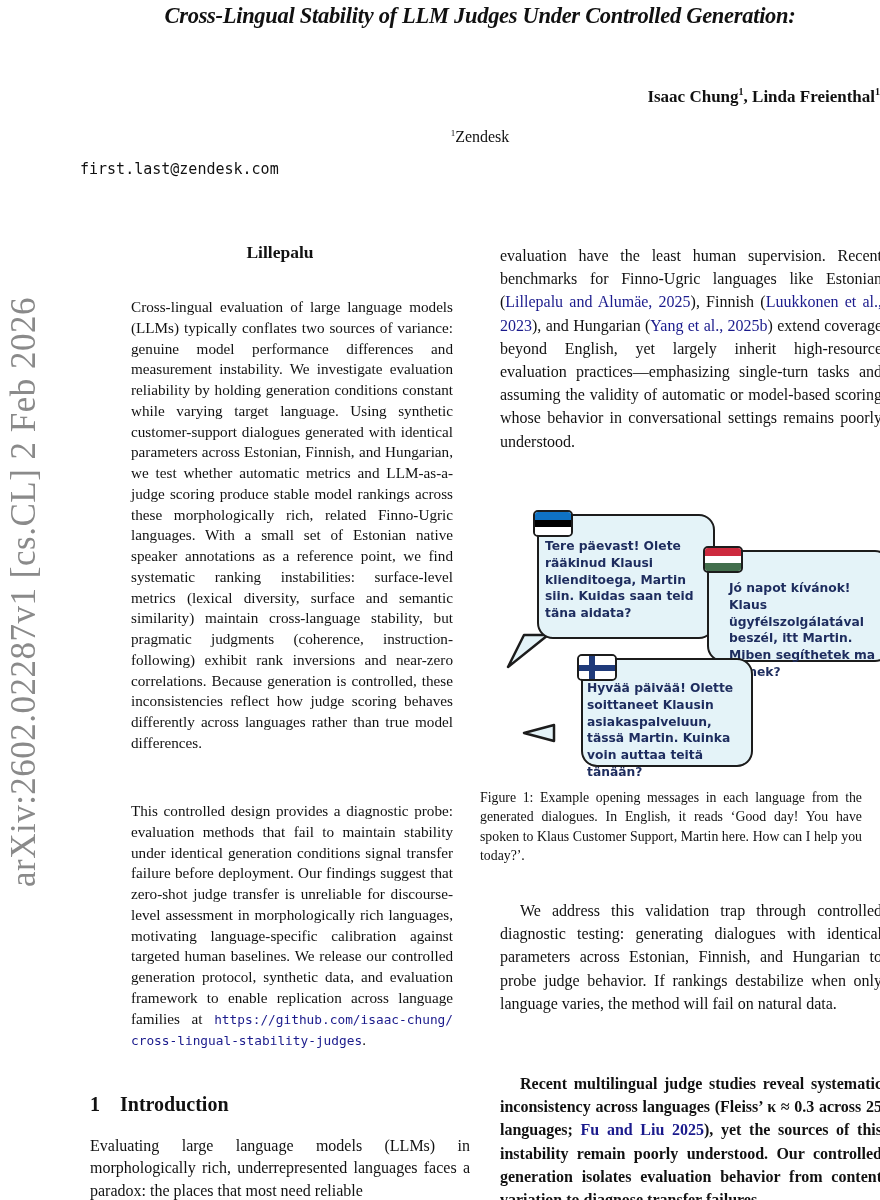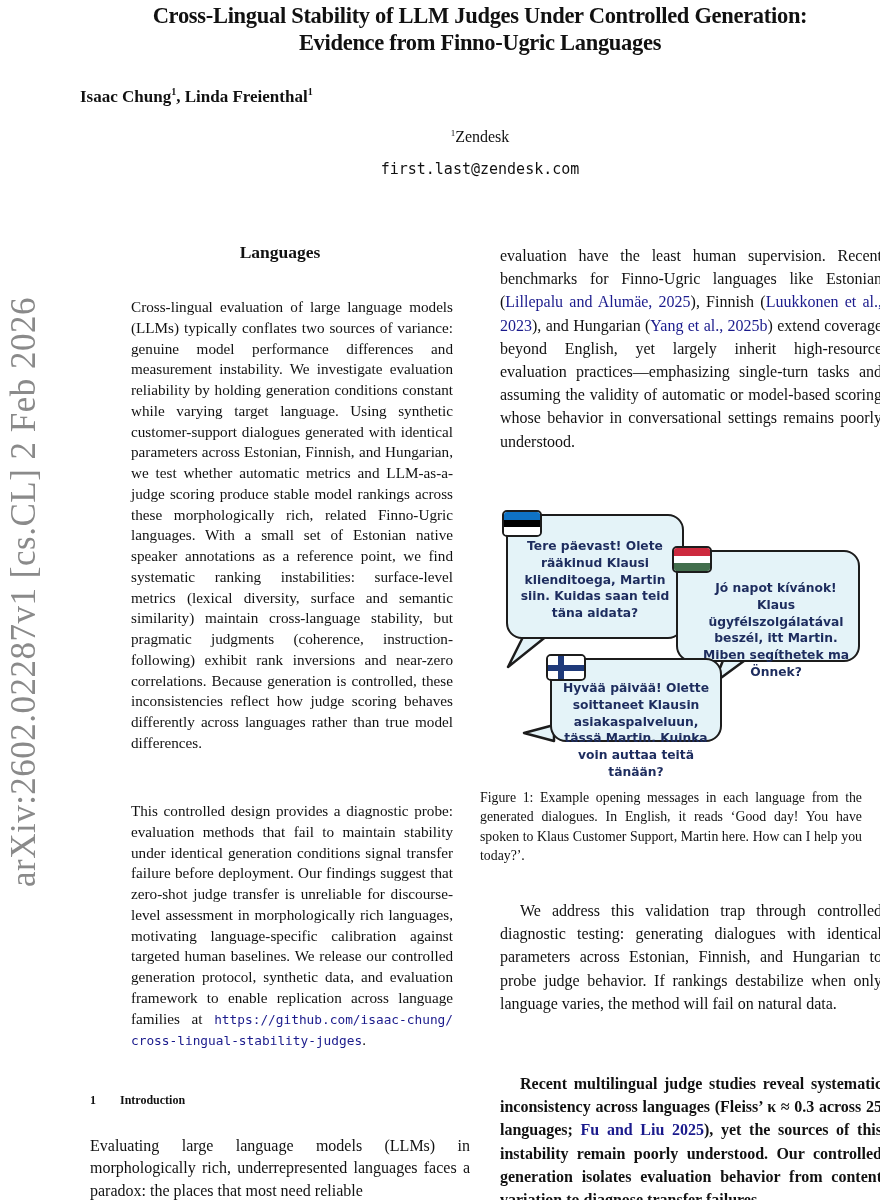--- a/index.html
+++ b/index.html
@@ -7,54 +7,54 @@
 
   .arxiv-stamp {
     position: absolute; left: 2px; top: 282px; width: 44px; height: 620px;
     display: flex; align-items: center; justify-content: center;
   }
   .arxiv-stamp span {
     transform: rotate(-90deg); white-space: nowrap; font-size: 35px; color: #8a8a8a;
     font-family: "Liberation Serif", serif; letter-spacing: 0.5px;
   }
 
-  .title-block { position: absolute; left: 80px; width: 800px; top: 2px; text-align: center; }
+  .title-block { position: absolute; left: 80px; width: 800px; top: 2px; text-align: center; font-style: italic; }
   .paper-title { font-weight: bold; font-size: 22.5px; line-height: 27px; margin: 0; letter-spacing: -0.3px; }
-  .authors { position: absolute; top: 86px; left: 80px; width: 800px; text-align: left; font-weight: bold; font-size: 17px; }
+  .authors { position: absolute; top: 86px; left: 80px; width: 800px; text-align: right; font-weight: bold; font-size: 17px; }
   .authors sup { font-size: 10px; }
   .affil { position: absolute; top: 128px; left: 80px; width: 800px; text-align: center; font-size: 16px; }
   .affil sup { font-size: 9px; }
-  .email { position: absolute; top: 160px; left: 80px; width: 800px; text-align: center; font-family: "DejaVu Sans Mono", "Liberation Mono", monospace; font-size: 15px; }
+  .email { position: absolute; top: 160px; left: 80px; width: 800px; font-family: "DejaVu Sans Mono", "Liberation Mono", monospace; font-size: 15px; }
 
   .abstract-heading { position: absolute; left: 90px; width: 380px; top: 242px; text-align: center; font-weight: bold; font-size: 17.5px; margin: 0; }
   .abstract-body { position: absolute; left: 119px; width: 322px; font-size: 15.2px; line-height: 20.75px; text-align: justify; hyphens: manual; margin: 12px; }
   .abstract-p1 { top: 285px; }
   .abstract-p2 { top: 789px; text-indent: 0; }
 
   .link-mono { font-family: "DejaVu Sans Mono", "Liberation Mono", monospace; font-size: 12.8px; color: #1a1a8c; }
   .cite { color: #1a1a8c; }
 
-  .section-heading { position: absolute; left: 90px; top: 1093px; font-weight: bold; font-size: 12px; margin: 0; }
+  .section-heading { position: absolute; left: 90px; top: 1093px; font-weight: bold; font-size: 20px; margin: 0; }
   .section-heading .num { display: inline-block; width: 30px; }
   .intro-p { position: absolute; left: 90px; width: 380px; top: 1135px; font-size: 16px; line-height: 22.4px; text-align: justify; margin: 0; }
 
   .right-p { position: absolute; left: 496px; width: 382px; font-size: 16px; line-height: 23.2px; text-align: justify; margin: 4px; }
   .right-p1 { top: 240px; }
   .right-p2 { top: 895px; text-indent: 20px; }
   .right-p3 { top: 1068px; text-indent: 20px; font-weight: bold; }
 
   .figure { position: absolute; left: 496px; top: 505px; width: 382px; height: 258px; background: #ffffff; }
   .bubble {
     position: absolute; background: #e4f3f8; border: 2.5px solid #1c1c1c; border-radius: 16px;
     font-family: "DejaVu Sans", "Liberation Sans", sans-serif; font-weight: bold; color: #1d2c5e;
-    font-size: 12.3px; line-height: 16.8px; text-align: center; box-sizing: border-box;
+    font-size: 12.3px; line-height: 16.8px; text-align: left; box-sizing: border-box; margin-left: 31px;
   }
   .bubble-et { left: 10px; top: 9px; width: 178px; height: 125px; padding: 22px 6px 0 6px; }
   .bubble-hu { left: 180px; top: 45px; width: 184px; height: 112px; padding: 28px 4px 0 20px; }
-  .bubble-fi { left: 54px; top: 153px; width: 172px; height: 84px; padding: 20px 4px 0 4px; }
+  .bubble-fi { left: 54px; top: 153px; width: 172px; height: 109px; padding: 20px 4px 0 4px; }
 
   .flag { position: absolute; width: 40px; height: 27px; border: 2px solid #1c1c1c; border-radius: 5px; overflow: hidden; box-sizing: border-box; }
   .flag-et { left: -6px; top: -6px; }
   .flag-hu { left: -6px; top: -6px; }
   .flag-fi { left: -6px; top: -6px; }
   .flag-stripe { height: 33.33%; width: 100%; }
   .fi-flag-bg { position: absolute; inset: 0; background: #ffffff; }
   .fi-v { position: absolute; left: 10px; top: 0; width: 6px; height: 100%; background: #1f3a7a; }
   .fi-h { position: absolute; left: 0; top: 9px; width: 100%; height: 6px; background: #1f3a7a; }
 
@@ -63,35 +63,34 @@
 </head>
 <body>
 
 <div class="arxiv-stamp">
   <span>arXiv:2602.02287v1  [cs.CL]  2 Feb 2026</span>
 </div>
 
 <div class="title-block">
   <h1 class="paper-title">
     <span>Cross-Lingual Stability of LLM Judges Under Controlled Generation:</span><br>
-    <span>Evidence from Finno-Ugric Languages</span>
   </h1>
 </div>
 
 <div class="authors">
   <span>Isaac Chung</span><sup>1</sup><span>, </span><span>Linda Freienthal</span><sup>1</sup>
 </div>
 
 <div class="affil">
   <sup>1</sup><span>Zendesk</span>
 </div>
 
 <div class="email">first.last@zendesk.com</div>
 
-<h2 class="abstract-heading">Languages</h2>
+<h2 class="abstract-heading">Lillepalu</h2>
 
 <p class="abstract-body abstract-p1">Cross-lingual evaluation of large language mod­els (LLMs) typically conflates two sources of variance: genuine model performance differ­ences and measurement instability. We inves­tigate evaluation reliability by holding gener­ation conditions constant while varying target language. Using synthetic customer-support dialogues generated with identical parameters across Estonian, Finnish, and Hungarian, we test whether automatic metrics and LLM-as-a-judge scoring produce stable model rank­ings across these morphologically rich, related Finno-Ugric languages. With a small set of Estonian native speaker annotations as a refer­ence point, we find systematic ranking insta­bilities: surface-level metrics (lexical diversity, surface and semantic similarity) maintain cross-language stability, but pragmatic judgments (co­herence, instruction-following) exhibit rank in­versions and near-zero correlations. Because generation is controlled, these inconsistencies reflect how judge scoring behaves differently across languages rather than true model differ­ences.</p>
 
 <p class="abstract-body abstract-p2"><span>This controlled design provides a diagnos­tic probe: evaluation methods that fail to maintain stability under identical generation conditions signal transfer failure before de­ployment. Our findings suggest that zero-shot judge transfer is unreliable for discourse-level assessment in morphologically rich lan­guages, motivating language-specific calibra­tion against targeted human baselines. We release our controlled generation protocol, synthetic data, and evaluation framework to enable replication across language fami­lies at </span><a class="link-mono">https://github.com/isaac-chung/ cross-lingual-stability-judges</a><span>.</span></p>
 
 <h2 class="section-heading"><span class="num">1</span><span>Introduction</span></h2>
 
 <p class="intro-p">Evaluating large language models (LLMs) in morphologically rich, underrepresented languages faces a paradox: the places that most need reliable</p>
 
 <p class="right-p right-p1"><span>evaluation have the least human supervision. Re­cent benchmarks for Finno-Ugric languages like Estonian (</span><a class="cite">Lillepalu and Alumäe, 2025</a><span>), Finnish (</span><a class="cite">Luukkonen et al., 2023</a><span>), and Hungarian (</span><a class="cite">Yang et al., 2025b</a><span>) extend coverage beyond English, yet largely inherit high-resource evaluation prac­tices—emphasizing single-turn tasks and assuming the validity of automatic or model-based scoring whose behavior in conversational settings remains poorly understood.</span></p>

